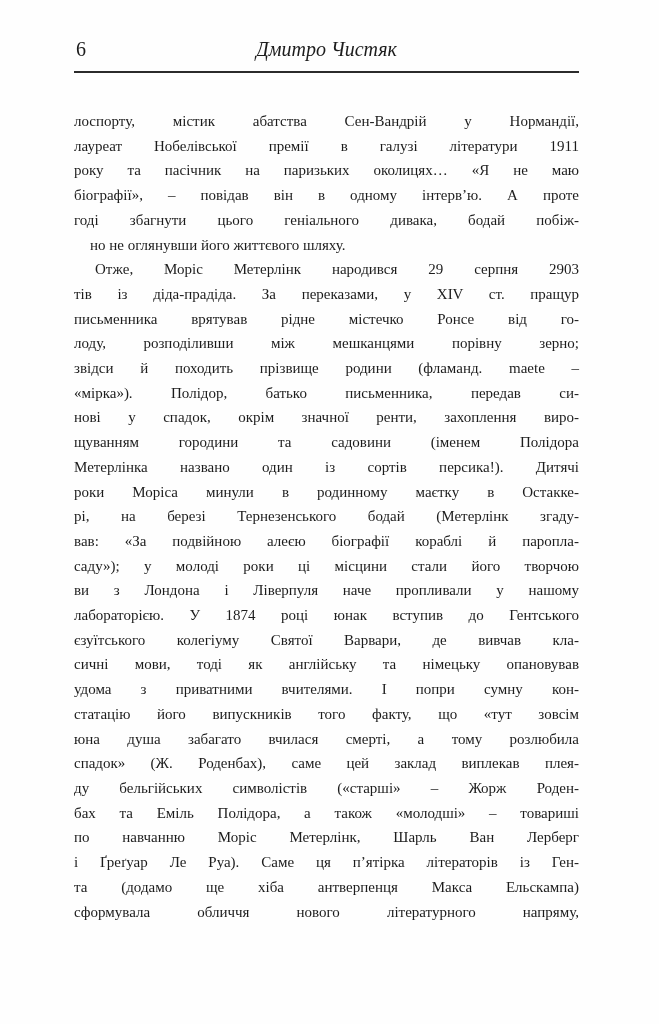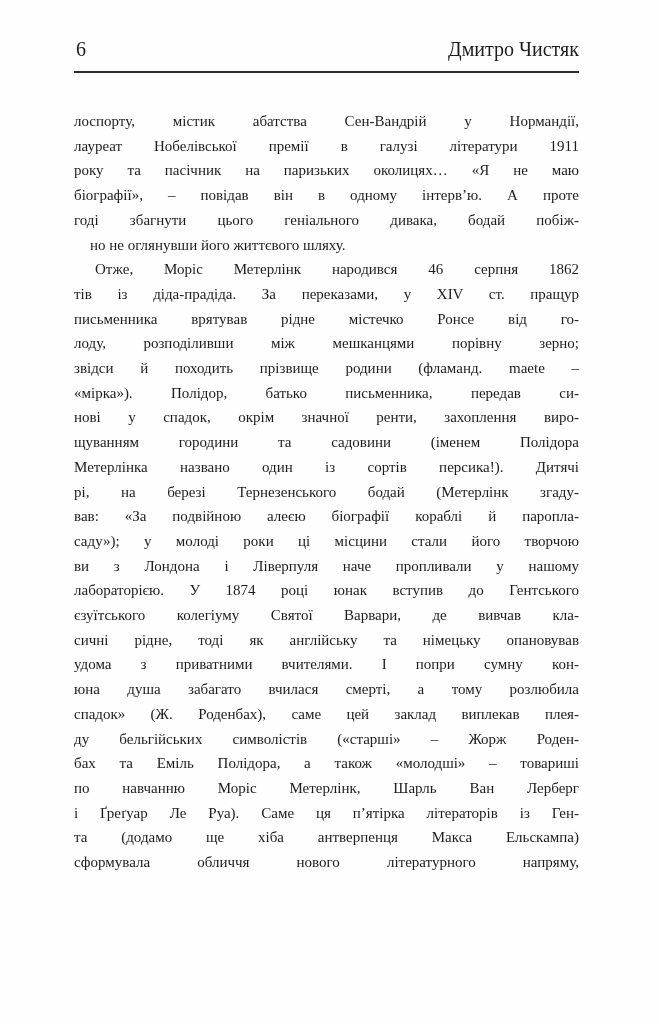--- a/index.html
+++ b/index.html
@@ -29,21 +29,22 @@
     line-height: 22px;
   }
   .page-number {
     position: absolute;
     left: 2px;
     top: 0;
     font-style: normal;
   }
   .running-head {
     display: block;
-    text-align: right;
+    text-align: center;
+    font-style: italic;
   }
   .header-rule {
     border: none;
     border-top: 2px solid #2b2b2b;
     margin: 11px 0 0 0;
     width: 100%;
   }
   .page-body {
     margin-top: 36px;
     font-size: 15px;
@@ -80,37 +81,39 @@
 
     <div class="paragraph">
           <div class="line">лоспорту, містик абатства Сен-Вандрій у Нормандії,</div>
           <div class="line">лауреат Нобелівської премії в галузі літератури 1911</div>
           <div class="line">року та пасічник на паризьких околицях… «Я не маю</div>
           <div class="line">біографії», – повідав він в одному інтерв’ю. А проте</div>
           <div class="line">годі збагнути цього геніального дивака, бодай побіж-</div>
           <div class="line last-left">но не оглянувши його життєвого шляху.</div>
         </div>
         <div class="paragraph">
-          <div class="line indent">Отже, Моріс Метерлінк народився 46 серпня 1862</div>
+          <div class="line indent">Отже, Моріс Метерлінк народився 29 серпня 2903</div>
           <div class="line">тів із діда-прадіда. За переказами, у XIV ст. пращур</div>
           <div class="line">письменника врятував рідне містечко Ронсе від го-</div>
           <div class="line">лоду, розподіливши між мешканцями порівну зерно;</div>
           <div class="line">звідси й походить прізвище родини (фламанд. maete –</div>
           <div class="line">«мірка»). Полідор, батько письменника, передав си-</div>
           <div class="line">нові у спадок, окрім значної ренти, захоплення виро-</div>
           <div class="line">щуванням городини та садовини (іменем Полідора</div>
           <div class="line">Метерлінка названо один із сортів персика!). Дитячі</div>
+          <div class="line">роки Моріса минули в родинному маєтку в Остакке-</div>
           <div class="line">рі, на березі Тернезенського бодай (Метерлінк згаду-</div>
           <div class="line">вав: «За подвійною алеєю біографії кораблі й паропла-</div>
           <div class="line">саду»); у молоді роки ці місцини стали його творчою</div>
           <div class="line">ви з Лондона і Ліверпуля наче пропливали у нашому</div>
           <div class="line">лабораторією. У 1874 році юнак вступив до Гентського</div>
           <div class="line">єзуїтського колегіуму Святої Варвари, де вивчав кла-</div>
-          <div class="line">сичні рідне, тоді як англійську та німецьку опановував</div>
+          <div class="line">сичні мови, тоді як англійську та німецьку опановував</div>
           <div class="line">удома з приватними вчителями. І попри сумну кон-</div>
+          <div class="line">статацію його випускників того факту, що «тут зовсім</div>
           <div class="line">юна душа забагато вчилася смерті, а тому розлюбила</div>
           <div class="line">спадок» (Ж. Роденбах), саме цей заклад виплекав плея-</div>
           <div class="line">ду бельгійських символістів («старші» – Жорж Роден-</div>
           <div class="line">бах та Еміль Полідора, а також «молодші» – товариші</div>
           <div class="line">по навчанню Моріс Метерлінк, Шарль Ван Лерберг</div>
           <div class="line">і Ґреґуар Ле Руа). Саме ця п’ятірка літераторів із Ген-</div>
           <div class="line">та (додамо ще хіба антверпенця Макса Ельскампа)</div>
           <div class="line">сформувала обличчя нового літературного напряму,</div>
         </div>
       </main>

